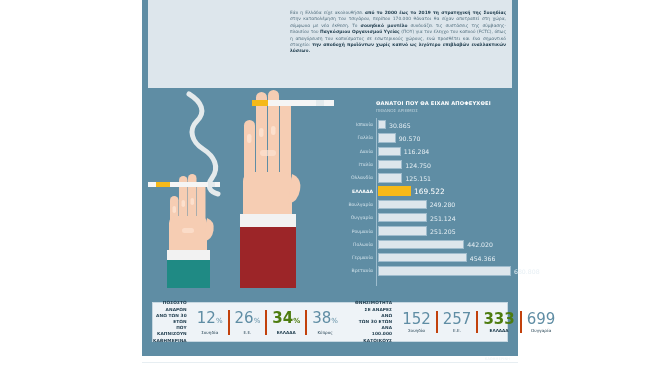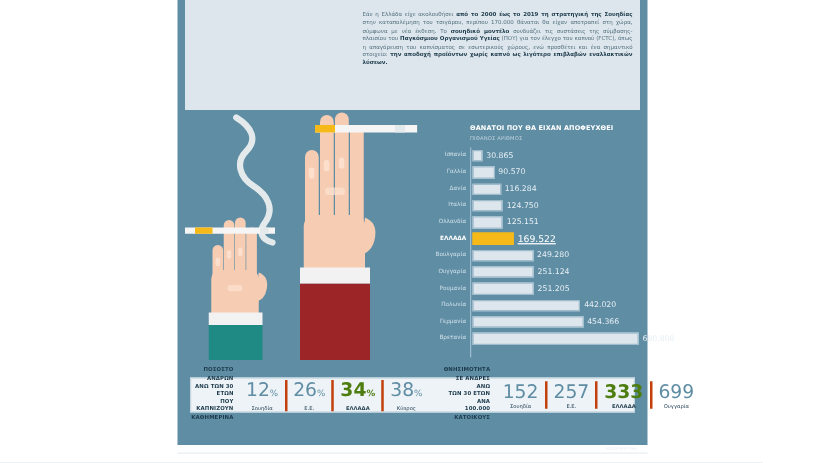--- a/index.html
+++ b/index.html
@@ -26,24 +26,24 @@
   .chart-sub{position:absolute;left:40px;top:12px;color:#bed2dc;font-size:4.2px;letter-spacing:.1px;}
   .axis{position:absolute;left:39.5px;top:22px;width:1.2px;height:168px;background:#9dbccd;}
   .rows{position:absolute;left:0px;top:22px;width:176px;}
   .row{position:relative;height:13.3px;display:flex;align-items:center;}
   .row .cname{width:37px;text-align:right;padding-right:3px;color:#cfe0e9;font-size:4.6px;white-space:nowrap;}
   .row.hl .cname{color:#ffffff;font-weight:700;}
   .row .bwrap{position:relative;flex:1;height:9.4px;}
   .bar{position:absolute;left:2px;top:0;height:9.4px;background:#dde6ec;border:0.5px solid #9fbccd;box-sizing:border-box;}
   .row.hl .bar{background:#f5b919;border-color:#f5b919;}
   .bval{position:absolute;top:50%;transform:translateY(-50%);color:#e6eff4;font-size:6.2px;white-space:nowrap;}
-  .row.hl .bval{color:#ffffff;font-size:7.4px;text-decoration:underline;}
-
-  
-  .stats{position:absolute;left:152px;top:302px;width:356px;height:28px;background:#eef3f7;
+  .row.hl .bval{color:#ffffff;font-size:7.4px;}
+
+  
+  .stats{position:absolute;left:152px;top:302px;width:356px;height:40px;background:#eef3f7;
          border:1px solid #c6d7e1;box-sizing:border-box;display:flex;align-items:center;}
   .stats-lbl{width:72px;text-align:right;padding-right:5px;color:#1d3b4c;font-size:4.3px;
              line-height:6.2px;font-weight:700;letter-spacing:.1px;}
   .cell{flex:0 0 auto;padding:0 5px;text-align:center;border-left:2px solid #c2410c;}
   .cell.first{border-left:0;}
   .cell .num{color:#5f8da4;font-size:15px;font-weight:400;line-height:16px;white-space:nowrap;}
   .cell .num .pct{font-size:7px;}
   .cell.em .num{color:#4d7c0f;font-weight:700;}
   .cell .sub{color:#1d3b4c;font-size:4.2px;margin-top:1px;white-space:nowrap;}
   .cell.em .sub{font-weight:700;}

